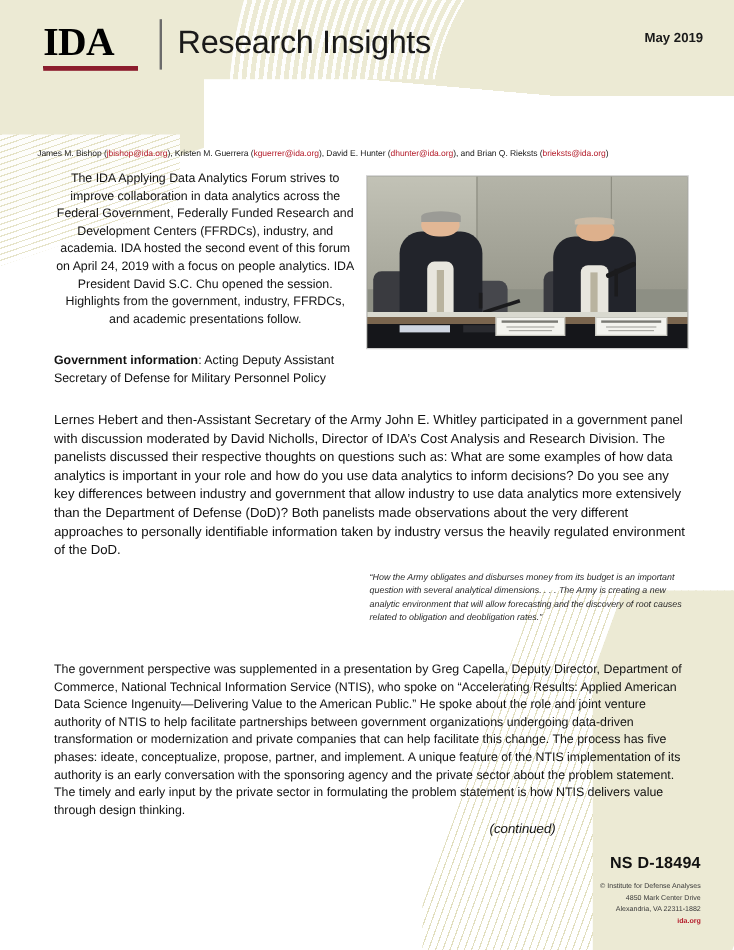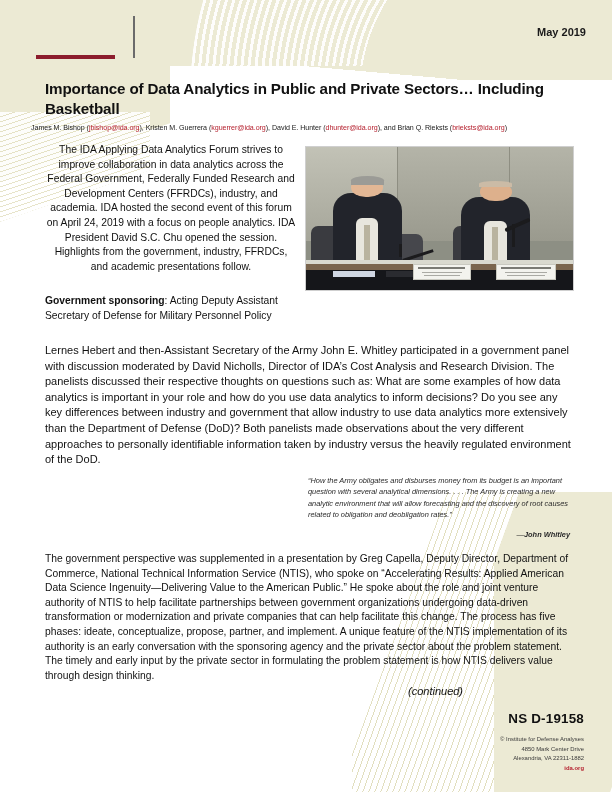--- a/index.html
+++ b/index.html
@@ -214,26 +214,27 @@
       <div class="s"></div>
     </div>
   <div class="right-stripes">
       <div class="s"></div>
     </div>
   <div class="right-wedge">
       <div class="shape"></div>
     </div>
 
   <div class="hdr">
+    <div class="logo"><span class="u">IDA</span></div>
     <div class="logo-bar"></div>
     <div class="logo-divider"></div>
+    <div class="brand">Research Insights</div>
     <div class="issue-date">May 2019</div>
   </div>
 
-  <div class="title">Importance of Data Analytics in Public and Private Sectors… Including Basketball</div>
   <div class="authors"><span>James M. Bishop (</span><span class="mail">jbishop@ida.org</span><span>), Kristen M. Guerrera (</span><span class="mail">kguerrer@ida.org</span><span>), David E. Hunter (</span><span class="mail">dhunter@ida.org</span><span>), and Brian Q. Rieksts (</span><span class="mail">brieksts@ida.org</span><span>)</span></div>
 
   <div class="intro">The IDA Applying Data Analytics Forum strives to improve collaboration in data analytics across the Federal Government, Federally Funded Research and Development Centers (FFRDCs), industry, and academia. IDA hosted the second event of this forum on April 24, 2019 with a focus on people analytics. IDA President David S.C. Chu opened the session. Highlights from the government, industry, FFRDCs, and academic presentations follow.</div>
 
   <div class="photo">
     <div class="ph-wall"></div>
       <div class="ph-wall2"></div>
     <div class="ph-seam"></div>
       <div class="ph-seam2"></div>
     <div class="ph-chair c1"></div>
@@ -265,34 +266,33 @@
         <div class="pl-l2"></div>
         <div class="pl-l3"></div>
     </div>
     <div class="placard pc2">
       <div class="pl-l1"></div>
         <div class="pl-l2"></div>
         <div class="pl-l3"></div>
     </div>
   </div>
 
-  <div class="gov"><b>Government sponsoring</b><span>: Acting Deputy Assistant Secretary of Defense for Military Personnel Policy</span></div>
+  <div class="gov"><b>Government information</b><span>: Acting Deputy Assistant Secretary of Defense for Military Personnel Policy</span></div>
   <div class="gov-full">Lernes Hebert and then-Assistant Secretary of the Army John E. Whitley participated in a government panel with discussion moderated by David Nicholls, Director of IDA’s Cost Analysis and Research Division. The panelists discussed their respective thoughts on questions such as: What are some examples of how data analytics is important in your role and how do you use data analytics to inform decisions? Do you see any key differences between industry and government that allow industry to use data analytics more extensively than the Department of Defense (DoD)? Both panelists made observations about the very different approaches to personally identifiable information taken by industry versus the heavily regulated environment of the DoD.</div>
 
   <div class="quote q-left">
   </div>
   <div class="quote q-right">
     <span>“How the Army obligates and disburses money from its budget is an important question with several analytical dimensions. . . . The Army is creating a new analytic environment that will allow forecasting and the discovery of root causes related to obligation and deobligation rates.”</span>
-    <span class="q-attr">—John Whitley</span>
   </div>
 
   <div class="closing">The government perspective was supplemented in a presentation by Greg Capella, Deputy Director, Department of Commerce, National Technical Information Service (NTIS), who spoke on “Accelerating Results: Applied American Data Science Ingenuity—Delivering Value to the American Public.” He spoke about the role and joint venture authority of NTIS to help facilitate partnerships between government organizations undergoing data-driven transformation or modernization and private companies that can help facilitate this change. The process has five phases: ideate, conceptualize, propose, partner, and implement. A unique feature of the NTIS implementation of its authority is an early conversation with the sponsoring agency and the private sector about the problem statement. The timely and early input by the private sector in formulating the problem statement is how NTIS delivers value through design thinking.</div>
 
   <div class="continued">(continued)</div>
-  <div class="pubnum">NS D-19158</div>
+  <div class="pubnum">NS D-18494</div>
   <div class="addr">
     <div>© Institute for Defense Analyses</div>
     <div>4850 Mark Center Drive</div>
     <div>Alexandria, VA 22311-1882</div>
     <div class="web">ida.org</div>
   </div>
 
 </div>
 
 </body></html>

